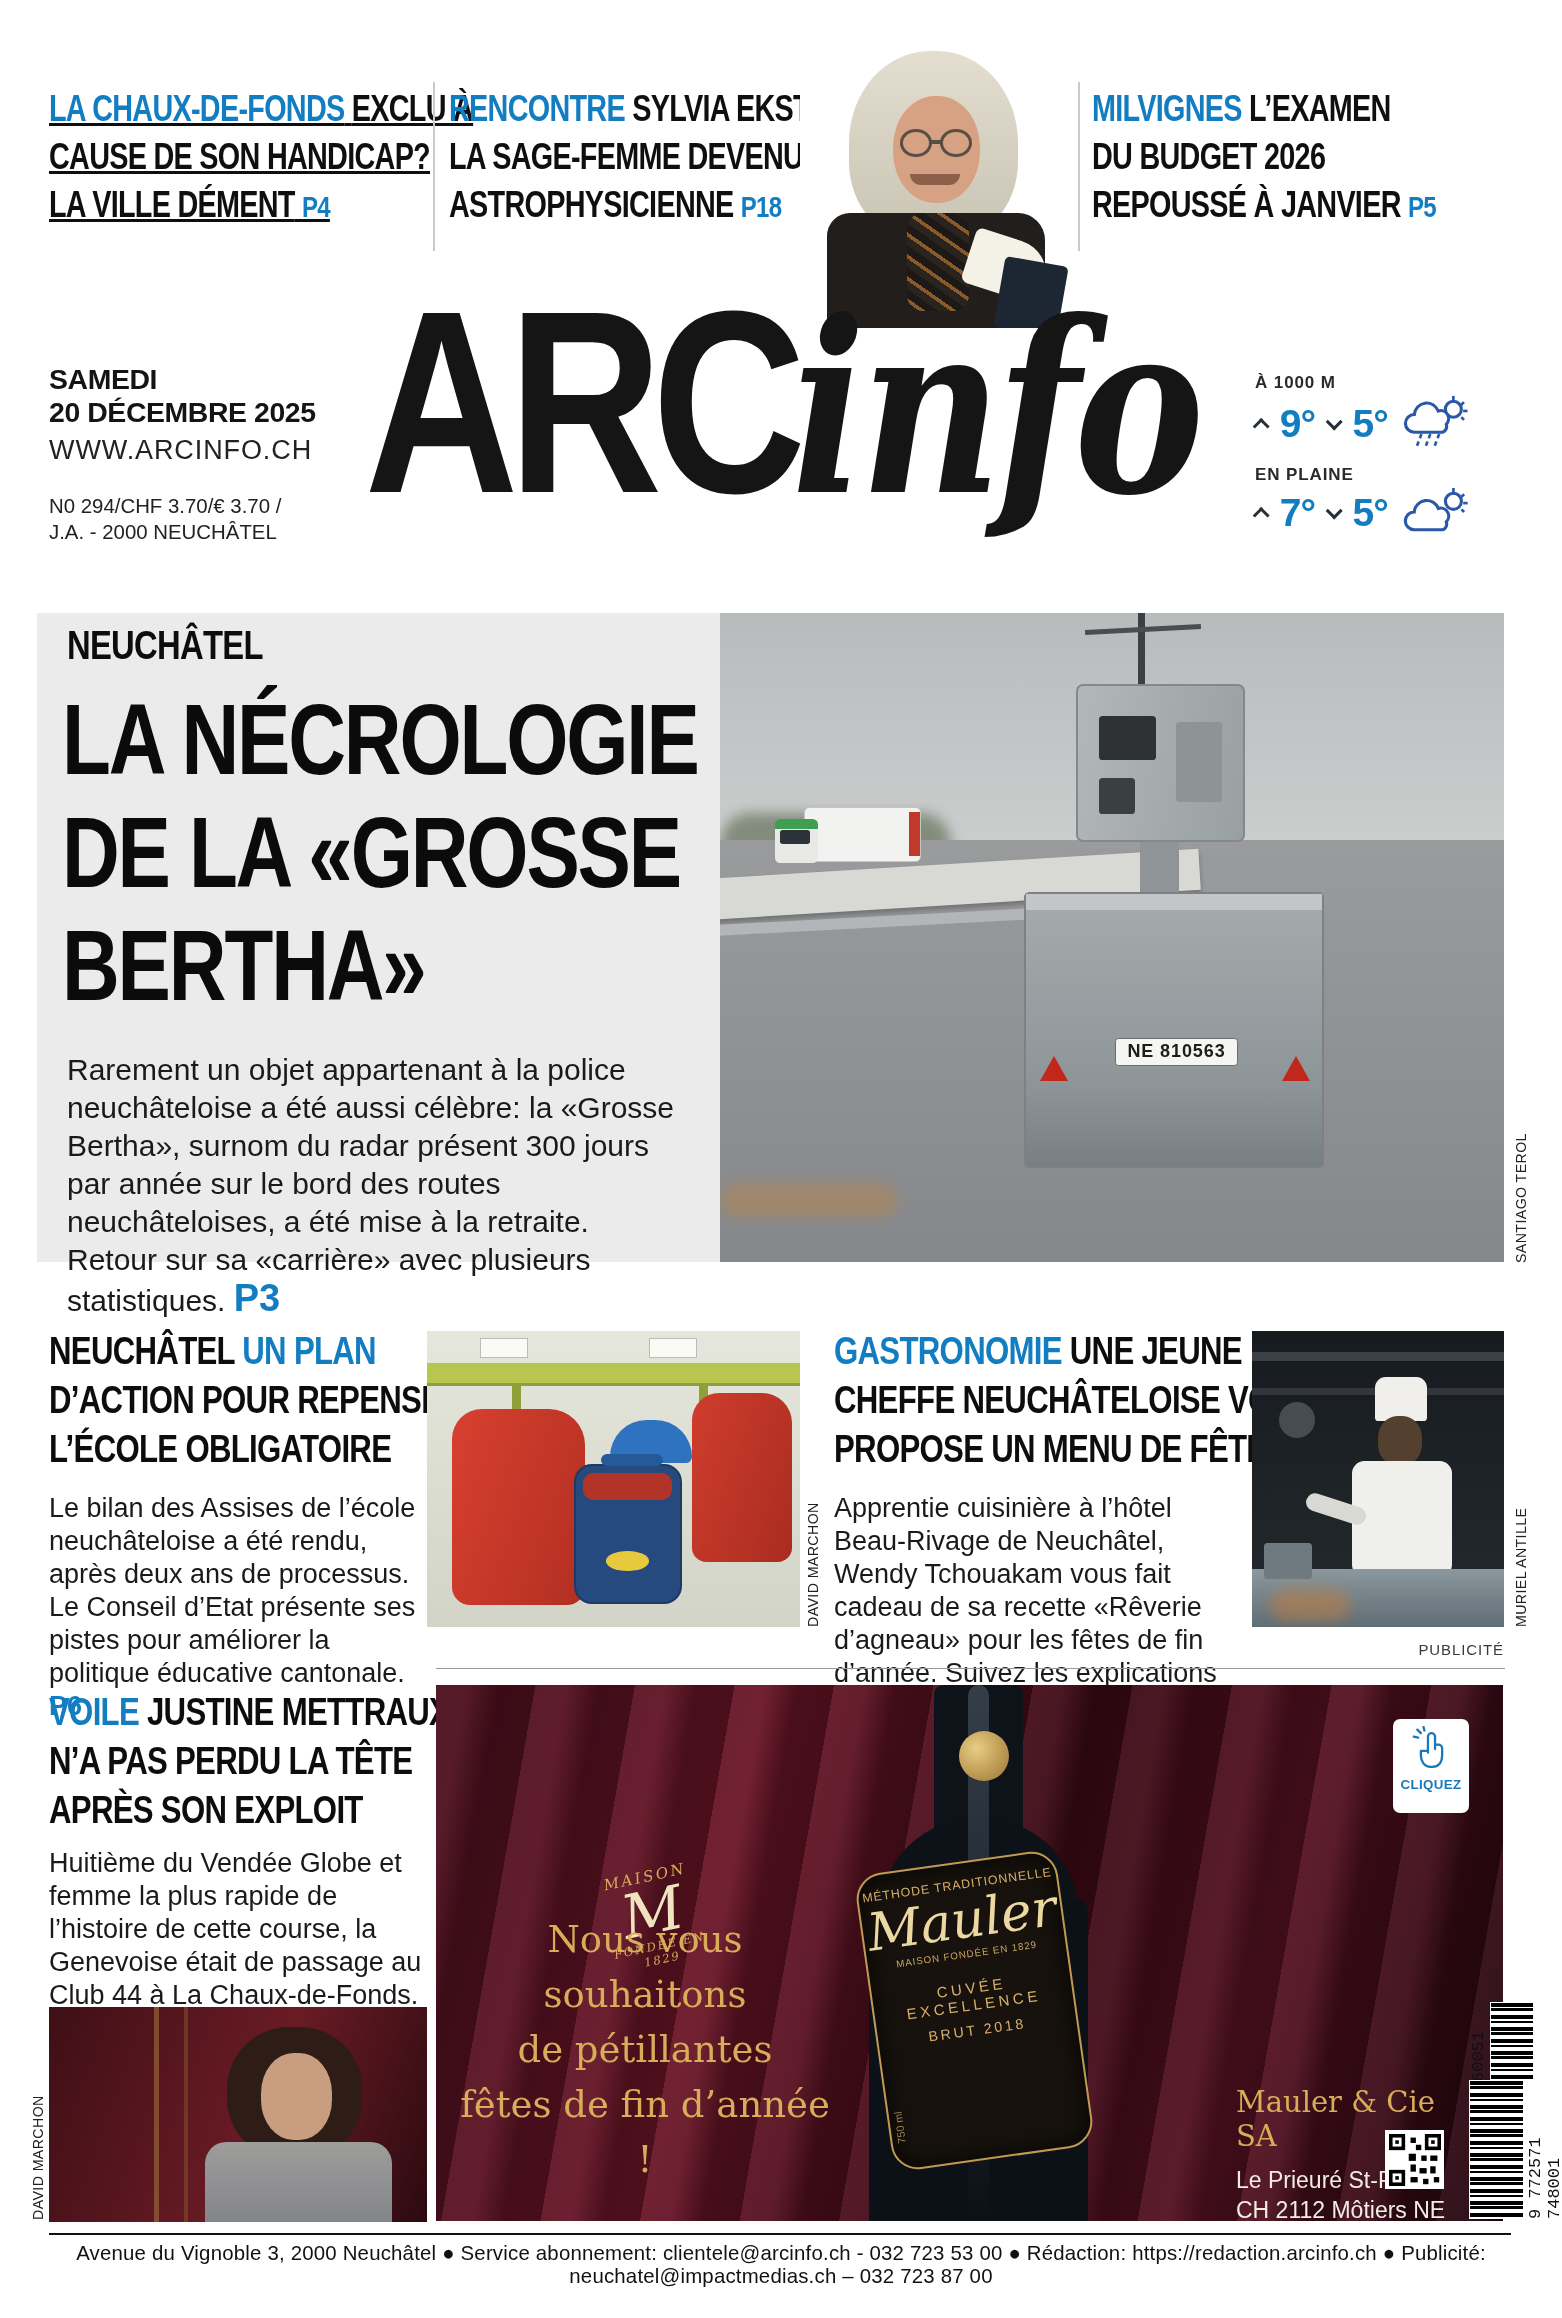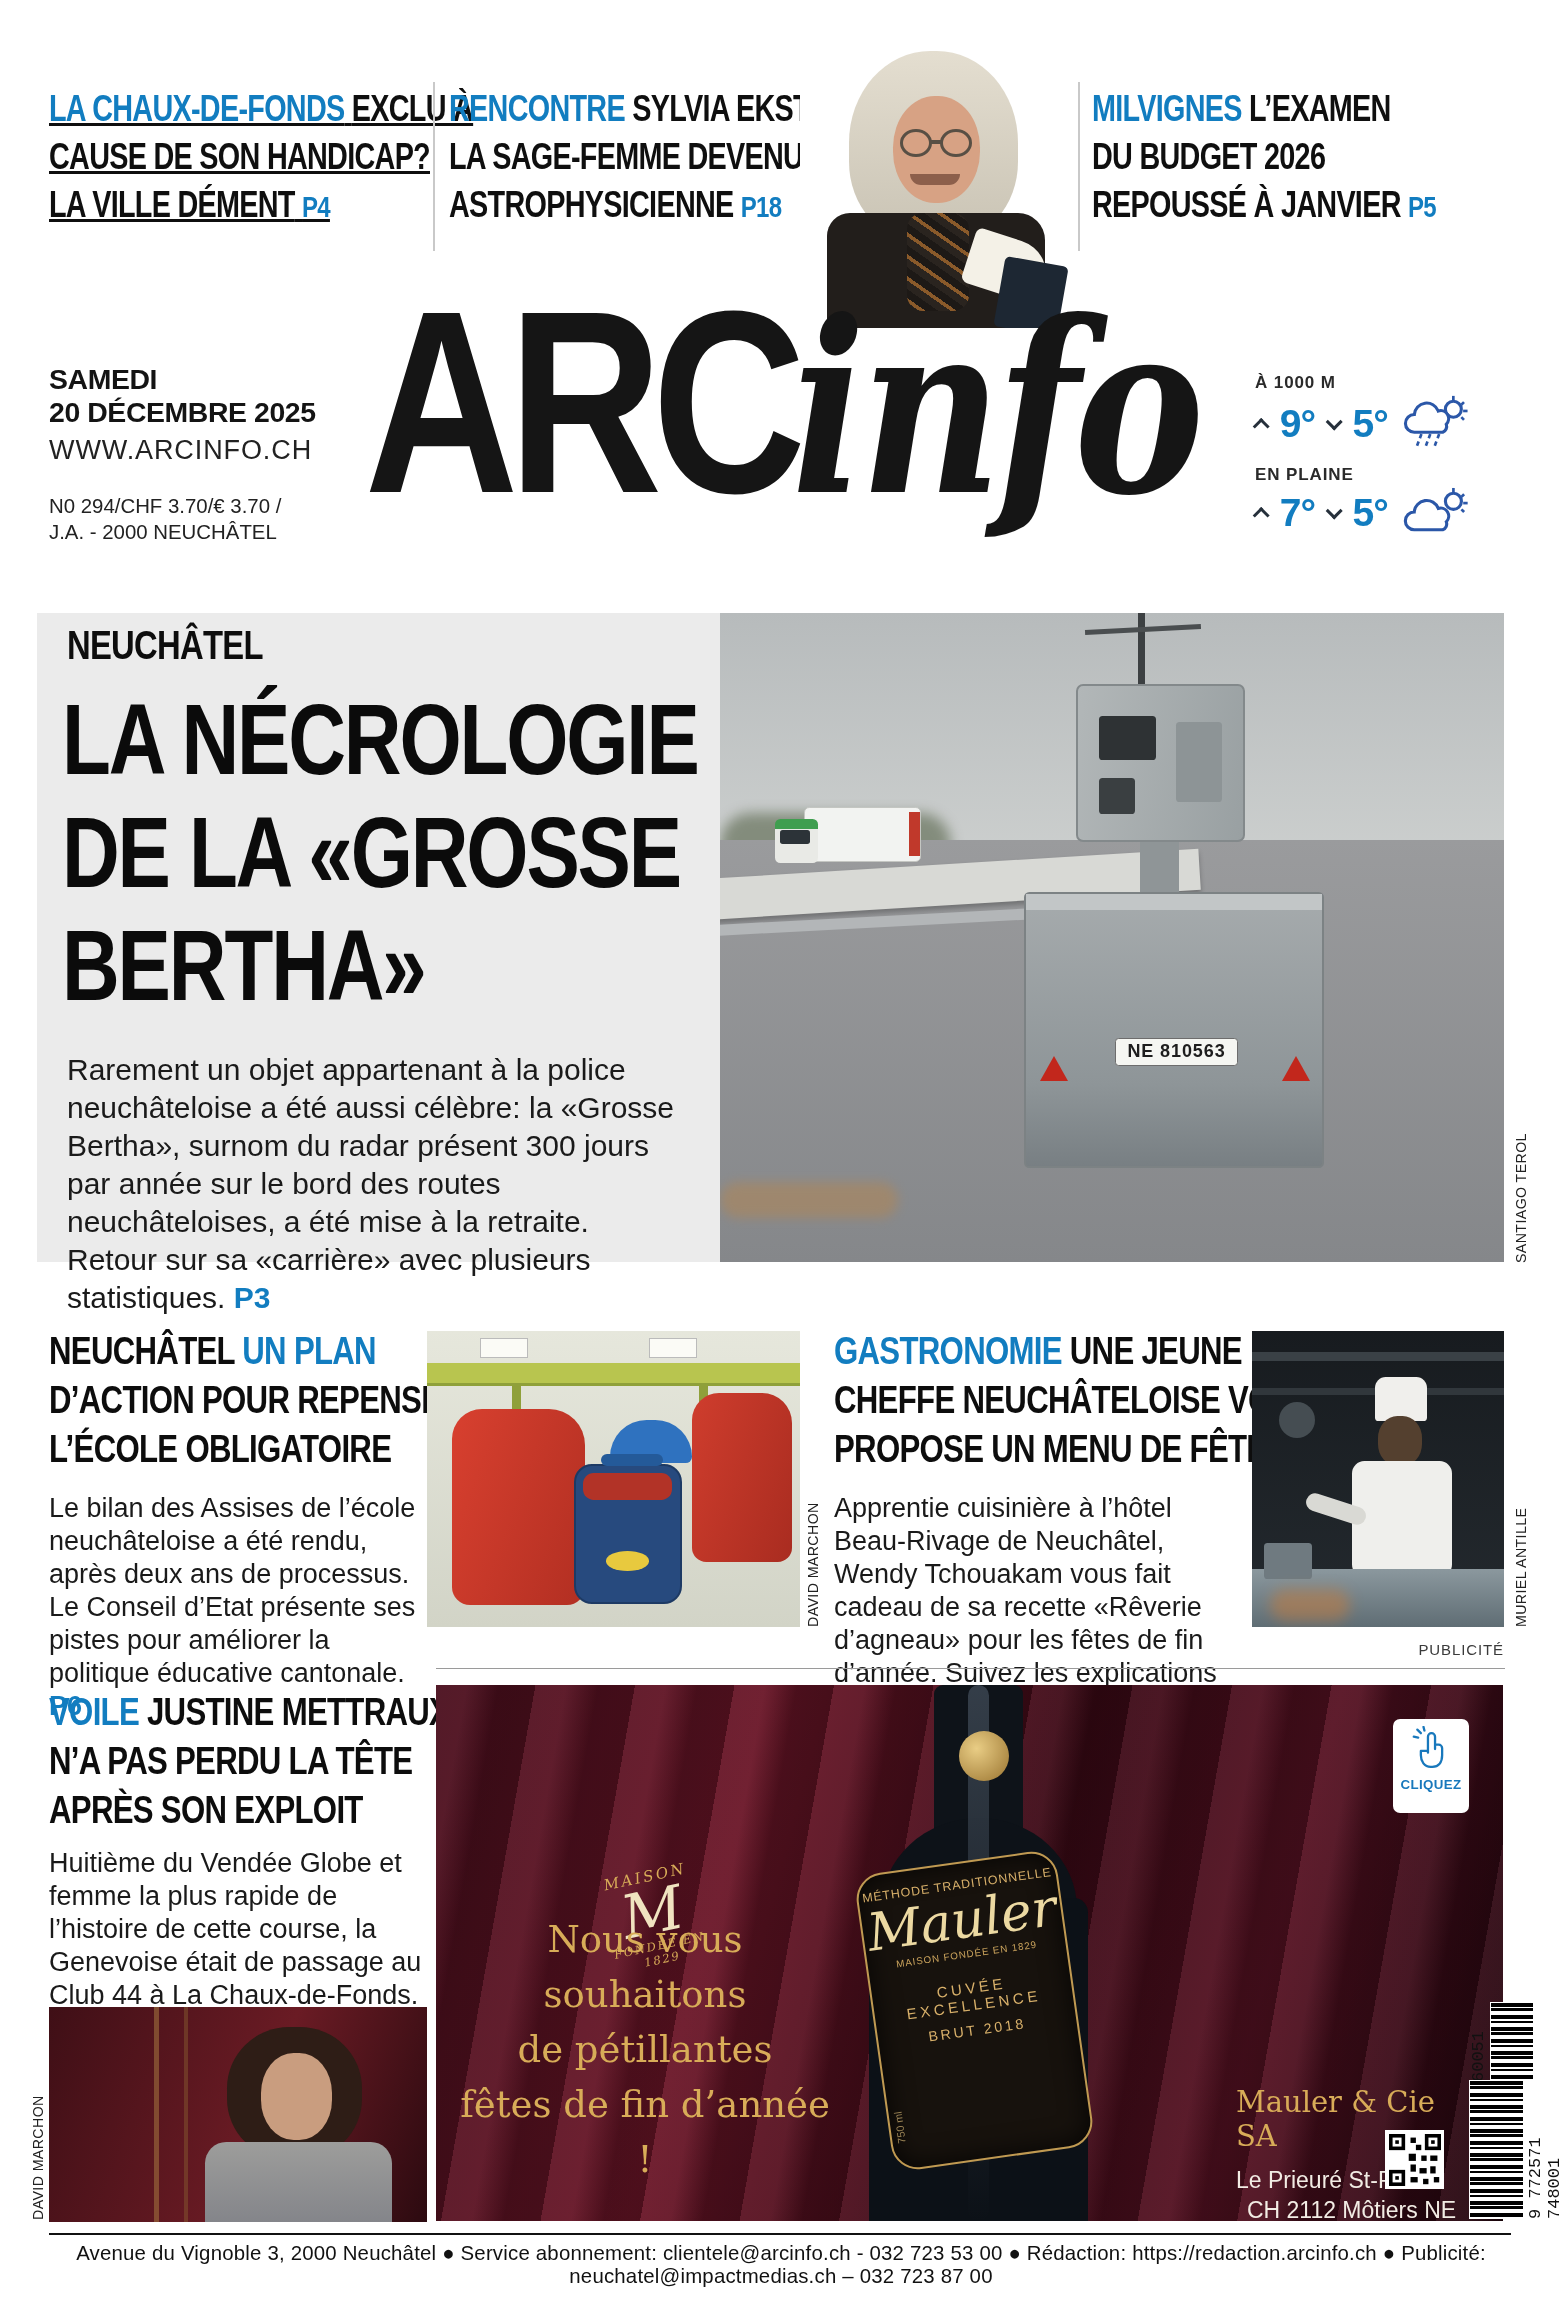--- a/index.html
+++ b/index.html
@@ -30,21 +30,21 @@
   .wx-label { font-size:17px; letter-spacing:0.9px; color:#2a2a2a; font-weight:bold; }
   .wx-temp { font-size:39px; font-weight:bold; color:#127dc0; letter-spacing:-0.9px; }
   .chev { display:inline-block; width:12.4px; height:12.4px; border:3.6px solid #26303b; border-right:0; border-bottom:0; }
   .chev.up { transform: rotate(45deg) translate(1.8px,1.8px); }
   .chev.down { transform: rotate(225deg) translate(1.8px,1.8px); }
   .wx-row { display:flex; align-items:center; gap:12.4px; margin-top:1.8px; }
   
   .mainkick { font-size:41px; font-weight:bold; letter-spacing:-0.9px; color:#0d0d0d; }
   .mainhl { font-size:100px; line-height:113px; font-weight:bold; letter-spacing:-2.7px; color:#0b0b0b; }
   .sf { font-size:30px; line-height:38px; color:#1a1a1a; }
-  .sf .pref { font-size:30px; }
+  .sf .pref { font-size:38px; }
   
   .rowhl { font-size:39px; line-height:49px; font-weight:bold; letter-spacing:-0.9px; color:#0d0d0d; }
   .rowhl .blue { color:#127dc0; }
   .body2 { font-size:27px; line-height:33px; color:#1a1a1a; }
   .vcred { writing-mode: vertical-rl; transform: rotate(180deg); font-size:14.2px; letter-spacing:0.4px; color:#222; }
   
   .photo { overflow:hidden; }
   
   .ad-serif { font-family:"DejaVu Serif", serif; }
   .gold { color:#d8ac58; }
@@ -313,21 +313,21 @@
       <div class="ad-serif" style="font-style:italic; font-size:52px; line-height:1.1; color:#ecd9a2;">Mauler</div>
       <div style="font-size:9.8px; letter-spacing:0.9px; color:#caa35c;">MAISON FONDÉE EN 1829</div>
       <div style="font-size:15px; letter-spacing:3.6px; margin-top:19.6px; color:#d8b06a;">CUVÉE EXCELLENCE</div>
       <div style="font-size:14.2px; letter-spacing:2.7px; margin-top:9px; color:#d8b06a;">BRUT 2018</div>
       <div class="abs" style="left:-7.1px; bottom:36px; font-size:10.7px; color:#9a8355; transform:rotate(-90deg);">750 ml</div>
     </div>
 
     <div class="abs" style="left:800px; top:400px; width:231px;">
       <div class="ad-serif gold" style="font-size:29px;">Mauler &amp; Cie SA</div>
       <div style="font-size:23px; line-height:30px; color:#f2ece4; margin-top:12.4px;">Le Prieuré St-Pierre</div>
-      <div style="font-size:23px; line-height:30px; color:#f2ece4;text-align:center;">CH 2112 Môtiers NE</div>
+      <div style="font-size:23px; line-height:30px; color:#f2ece4;">CH 2112 Môtiers NE</div>
 
     </div>
 
     <div class="abs" style="left:949px; top:445px; width:59px; height:59px; background:#fff; padding:3.6px;">
       <svg width="52" height="52" viewBox="0 0 29 29">
         <rect x="0" y="0" width="9" height="9" fill="#000"></rect>
           <rect x="2" y="2" width="5" height="5" fill="#fff"></rect>
           <rect x="3.5" y="3.5" width="2" height="2" fill="#000"></rect>
         <rect x="20" y="0" width="9" height="9" fill="#000"></rect>
           <rect x="22" y="2" width="5" height="5" fill="#fff"></rect>

